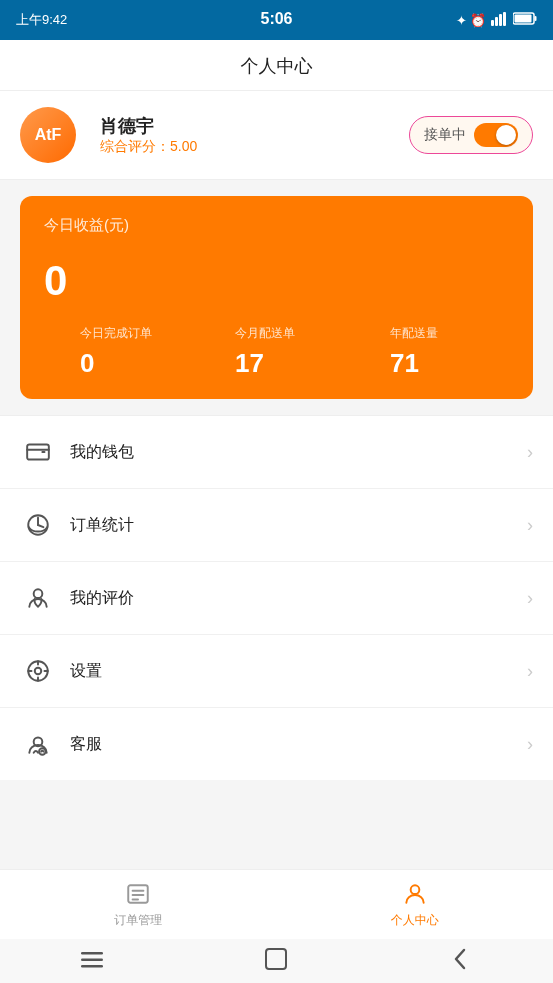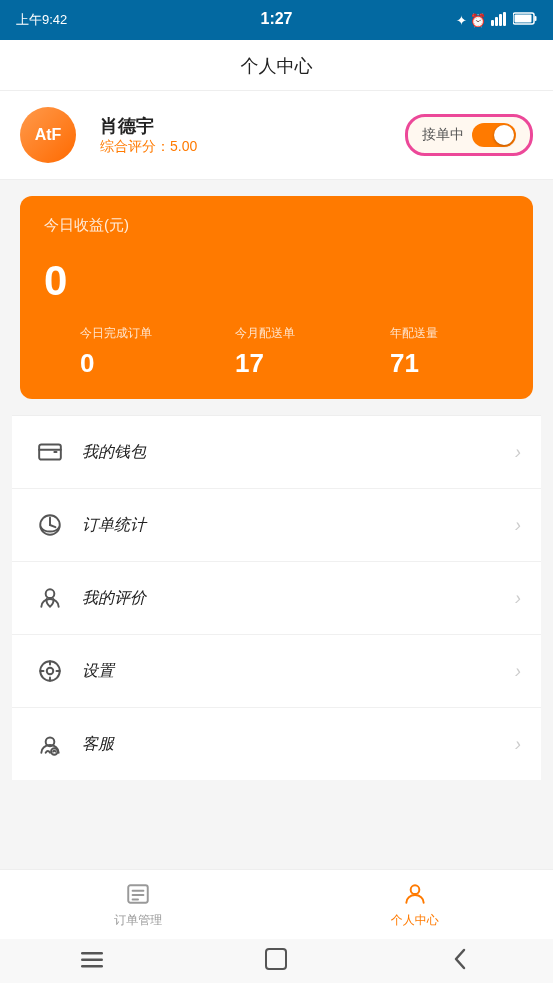--- a/index.html
+++ b/index.html
@@ -70,21 +70,21 @@
     }
     .profile-rating {
       font-size: 14px;
       color: #ff7a00;
     }
     .status-toggle {
       display: flex;
       align-items: center;
       gap: 8px;
       background: #fff8f0;
-      border: 3px solid #ec4899;
+      border: 1px solid #ec4899;
       border-radius: 20px;
       padding: 6px 14px;
     }
     .status-label {
       font-size: 14px;
       color: #555;
     }
     .toggle-switch {
       width: 44px;
       height: 24px;
@@ -137,23 +137,22 @@
     }
     .stats-col-value {
       font-size: 26px;
       font-weight: bold;
       color: white;
     }
 
     
     .menu-section {
       background: #fff;
-      margin: 12px;
+      margin: 0;
       border-top: 1px solid #eee;
-      font-style: italic;
     }
     .menu-item {
       display: flex;
       align-items: center;
       padding: 18px 20px;
       border-bottom: 1px solid #f0f0f0;
       cursor: pointer;
       position: relative;
     }
     .menu-item:last-child {
@@ -248,21 +247,21 @@
       bottom: 76px;
       left: 50%;
       transform: translateX(-50%);
     }
   </style>
 </head>
 <body>
 
 <div class="status-bar">
   <span class="status-left">上午9:42</span>
-  <span class="status-time">1:27</span>
+  <span class="status-time">5:06</span>
   <div class="status-right">
 
     <span>✦</span>
     <span>⏰</span>
     <span>
       <svg width="18" height="14" viewBox="0 0 18 14" fill="white">
         <rect x="0" y="8" width="3" height="6" rx="1"></rect>
         <rect x="4" y="5" width="3" height="9" rx="1"></rect>
         <rect x="8" y="2" width="3" height="12" rx="1"></rect>
         <rect x="12" y="0" width="3" height="14" rx="1"></rect>

